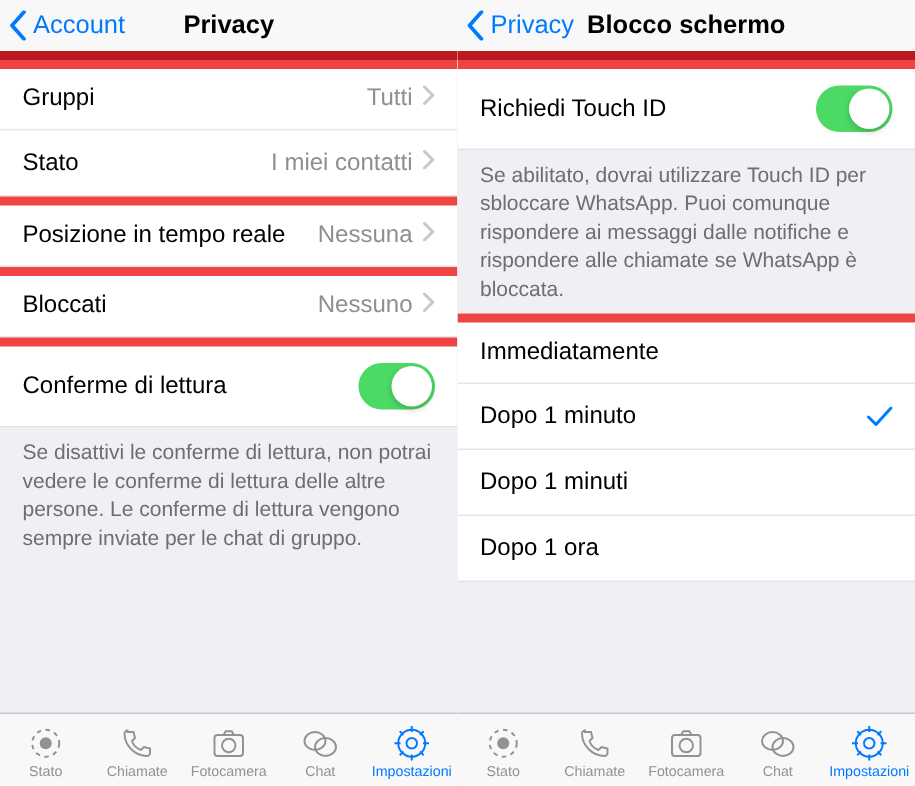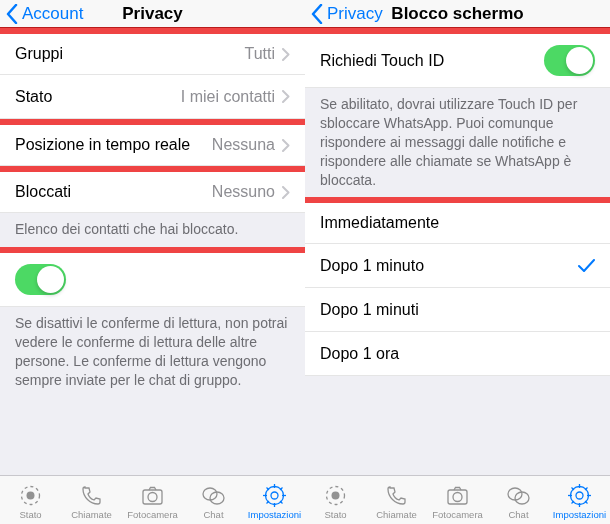--- a/index.html
+++ b/index.html
@@ -1,29 +1,29 @@
 <!DOCTYPE html>
 <html><head>
 <meta charset="utf-8">
 <style>
 *{margin:0;padding:0;box-sizing:border-box;font-family:-apple-system,Helvetica,Arial,sans-serif;-webkit-font-smoothing:antialiased}
 body{width:610px;height:524px;display:flex;background:#efeff4;overflow:hidden}
 .pane{width:305px;height:524px;display:flex;flex-direction:column;position:relative;background:#efeff4}
-.navbar{height:28px;background:#f8f8f8;border-bottom:1px solid #b91c1c;display:flex;align-items:center;position:relative}
+.navbar{height:40px;background:#f8f8f8;border-bottom:6px solid #b91c1c;display:flex;align-items:center;position:relative}
 .back{display:flex;align-items:center;color:#007aff;font-size:17px;padding-left:6px;cursor:pointer}
 .back svg{width:12px;height:20px;margin-right:4px}
 .title{position:absolute;left:50%;transform:translateX(-50%);font-size:17px;font-weight:600;color:#000}
 .content{flex:1;overflow-y:auto}
 .content::-webkit-scrollbar{width:0}
 .group{}
 .group.first{margin-top:0}
 .cell{background:#fff;border-bottom:1px solid #e5e5e5;padding:11px 15px;display:flex;align-items:center;justify-content:space-between;min-height:44px}
 .group .cell:first-child{border-top:6px solid #ef4444}
 .cell-label{font-size:16px;color:#000}
-.cell-right{display:flex;align-items:center}
+.cell-right{display:flex;align-items:flex-start}
 .cell-value{font-size:16px;color:#8e8e93;margin-right:7px}
 .chevron{color:#c7c7cc}
 .chevron svg{width:8px;height:13px;display:block}
 .footer{padding:7px 15px 8px;font-size:14px;color:#6d6d72;line-height:1.35}
 .toggle{width:51px;height:31px;border-radius:16px;position:relative;cursor:pointer}
 .toggle.on{background:#4cd964}
 .knob{width:27px;height:27px;background:#fff;border-radius:50%;position:absolute;top:2px;box-shadow:0 2px 4px rgba(0,0,0,.2)}
 .toggle.on .knob{right:2px}
 .check{color:#007aff}
 .check svg{width:17px;height:13px;display:block}
@@ -91,23 +91,23 @@
         <div class="cell-right">
           <span class="cell-value">Nessuno</span>
           <span class="chevron">
               <svg viewBox="0 0 8 13">
                 <path d="M1 1l5.5 5.5L1 12" stroke="#c7c7cc" stroke-width="2" fill="none" stroke-linecap="round" stroke-linejoin="round"></path>
               </svg>
             </span>
         </div>
       </div>
     </div>
-    <div class="footer">Elenco dei contatti che hai bloccato.</div>
-    <div class="group">
-      <div class="cell">
+    <div class="group">
+      <div class="cell">
+        <span class="cell-label">Conferme di lettura</span>
         <div class="toggle on">
             <div class="knob"></div>
           </div>
       </div>
     </div>
     <div class="footer">Se disattivi le conferme di lettura, non potrai vedere le conferme di lettura delle altre persone. Le conferme di lettura vengono sempre inviate per le chat di gruppo.</div>
 
   </div>
   <div class="tabbar">
     <div class="tab">

